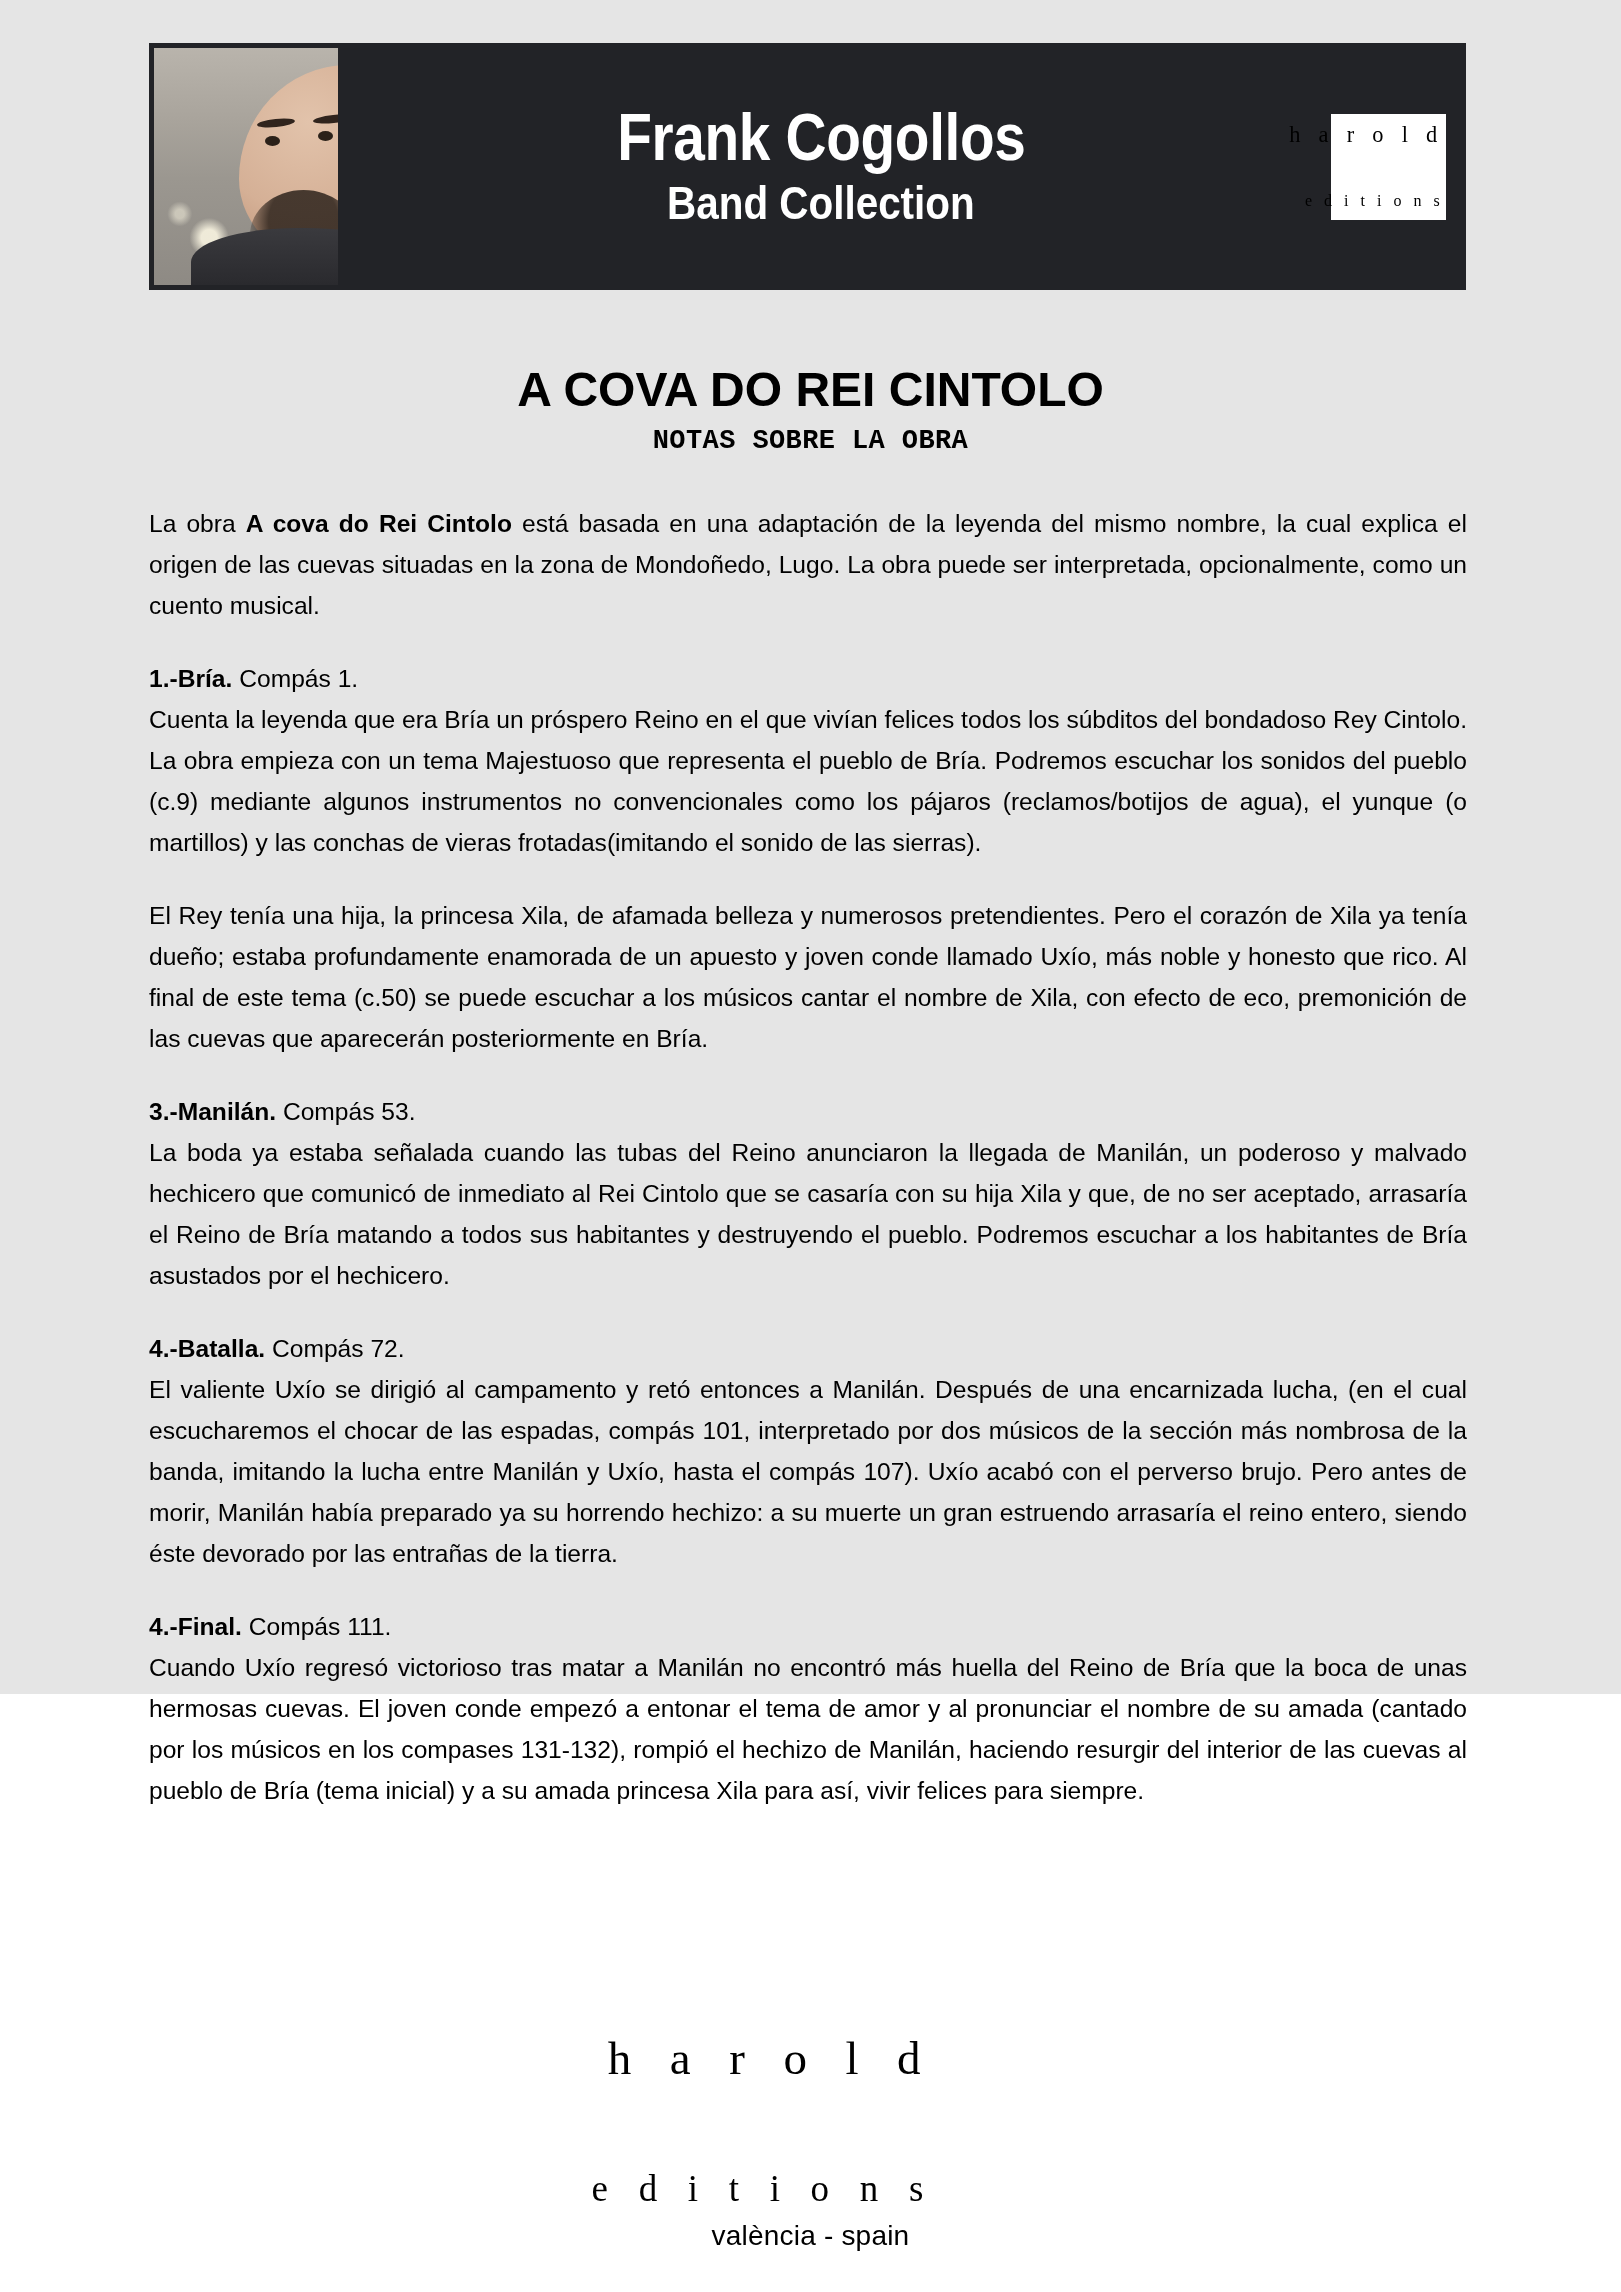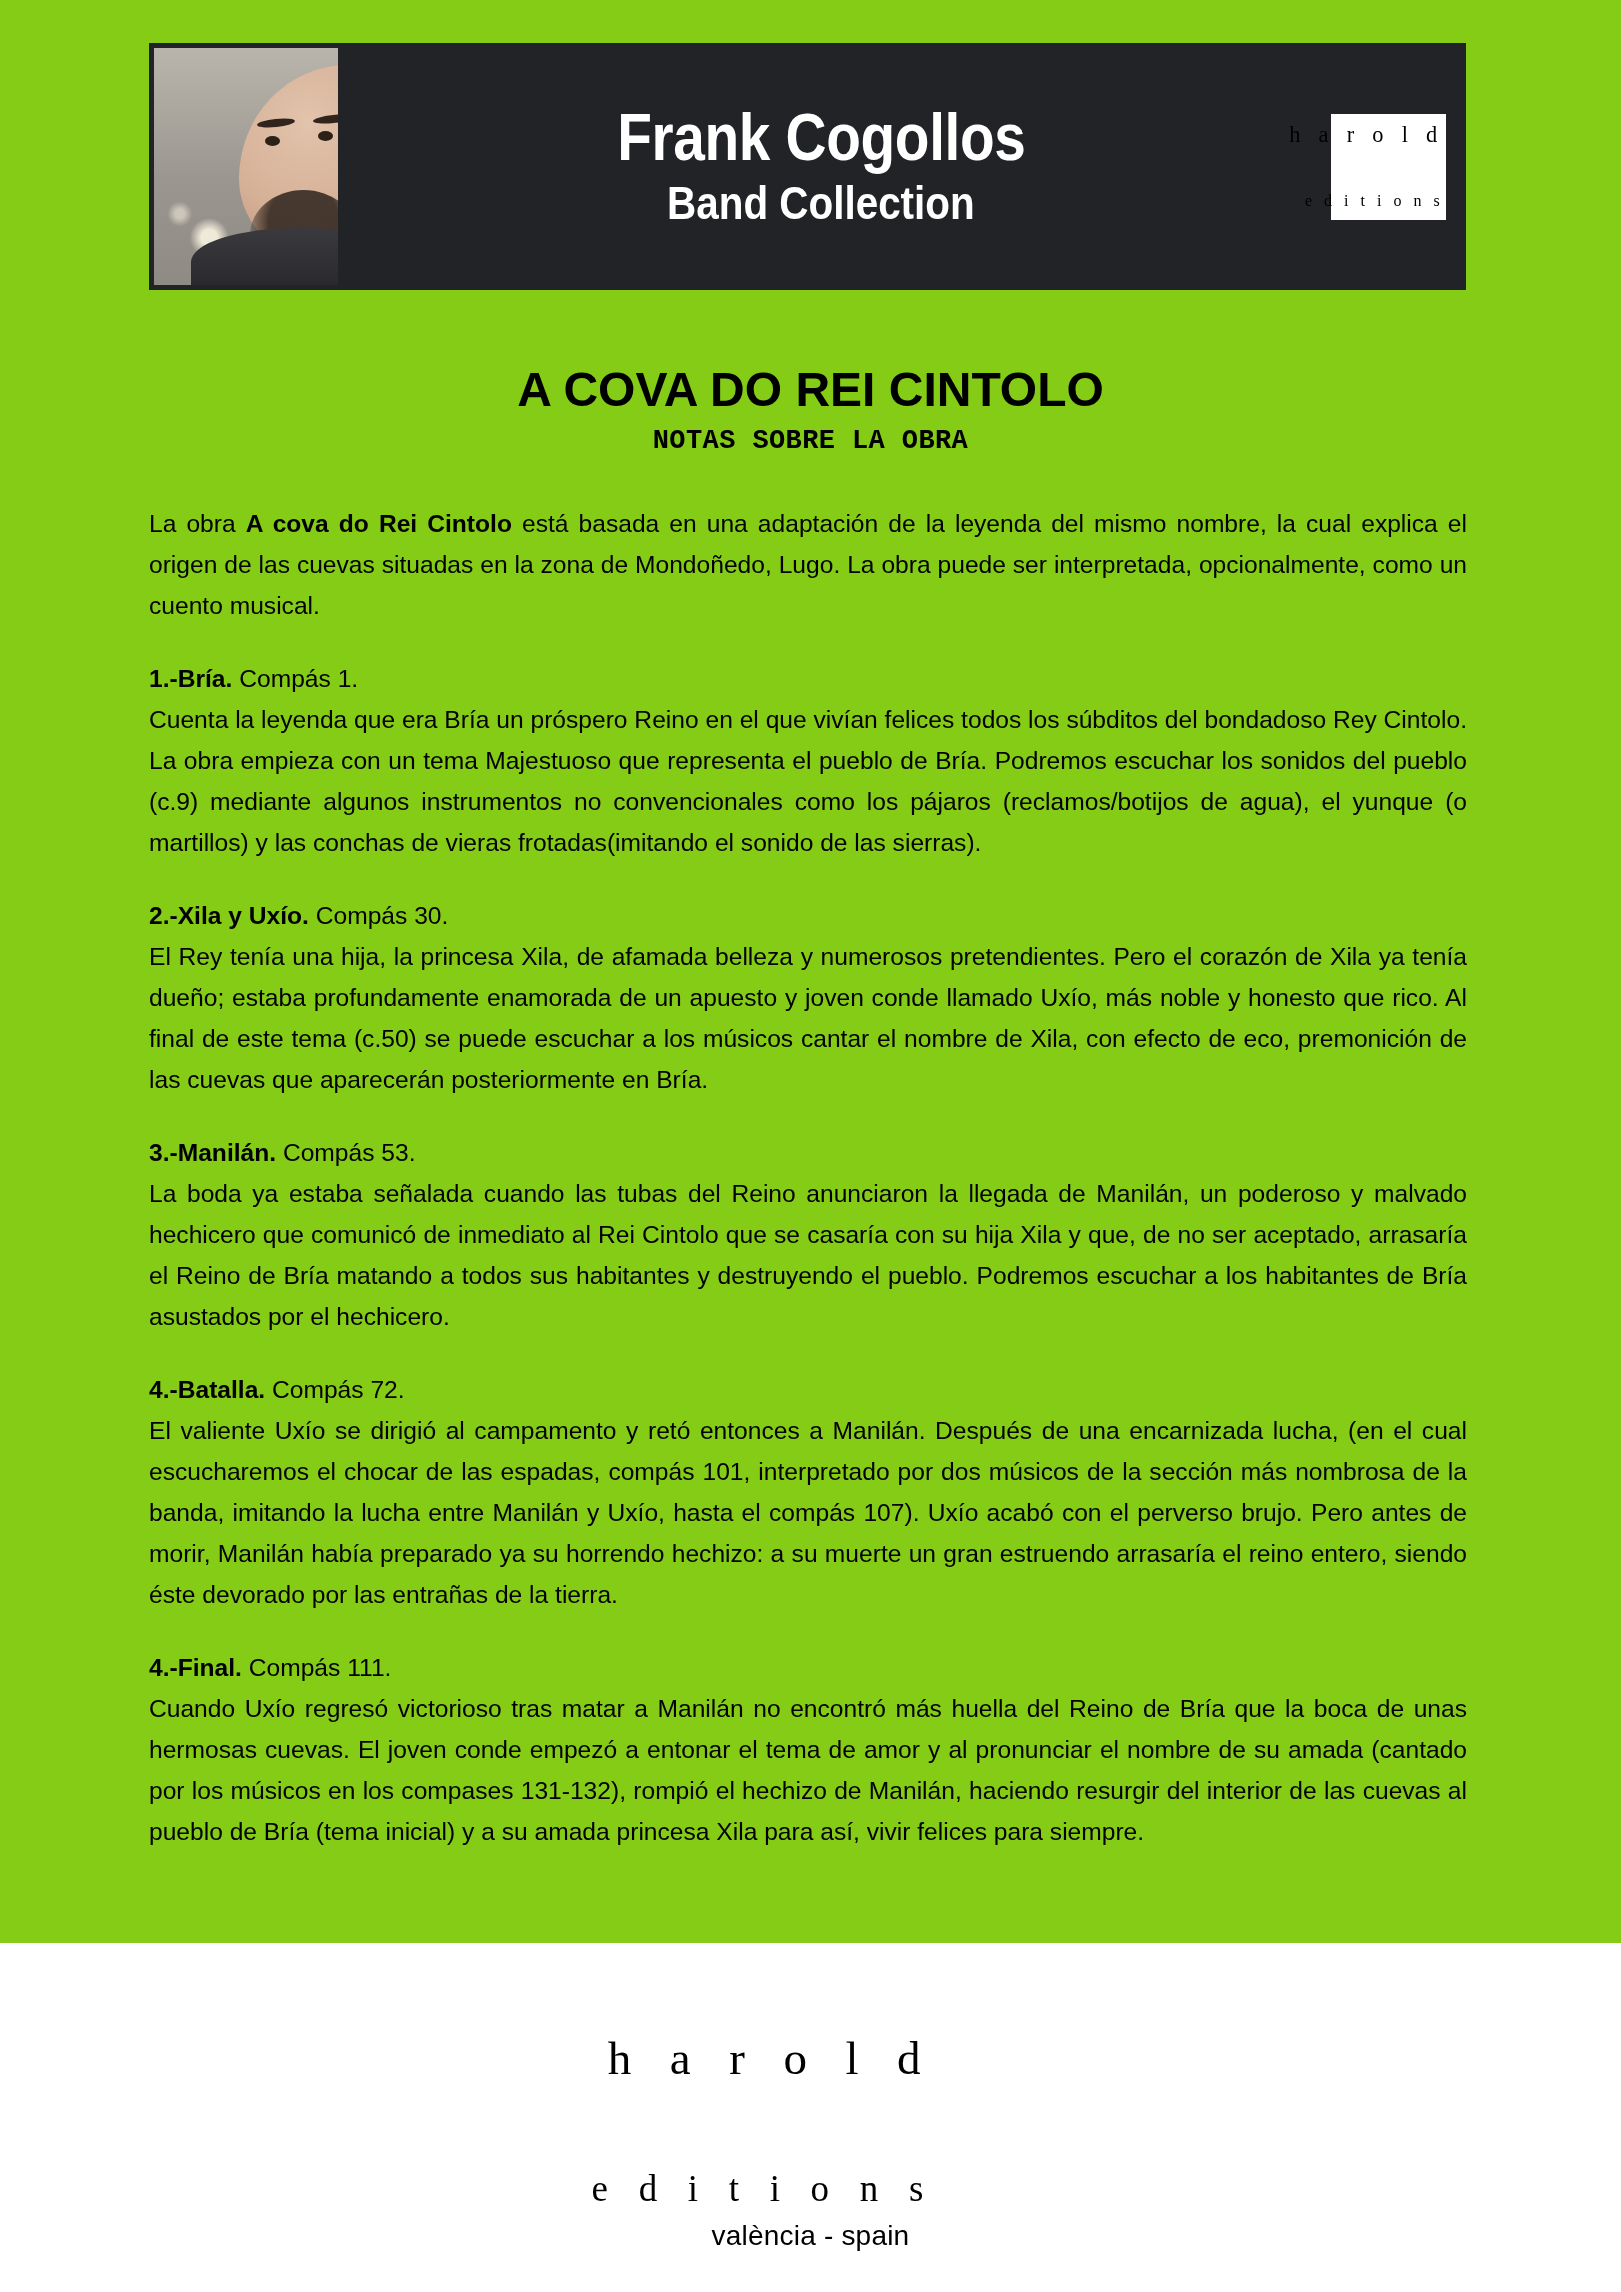--- a/index.html
+++ b/index.html
@@ -13,22 +13,22 @@
     height: 2293px;
     font-family: "Liberation Sans", sans-serif;
     color: #000000;
     overflow: hidden;
     position: relative;
   }
 
   .page {
     position: relative;
     width: 1621px;
-    height: 1943px;
-    background: #84cc16;
+    height: 1694px;
+    background: #e5e5e5;
   }
 
   
   .header-banner {
     position: absolute;
     left: 149px;
     top: 43px;
     width: 1317px;
     height: 247px;
     background: #222327;
@@ -311,21 +311,20 @@
   <div class="content">
 
     <p class="intro"><span>La obra </span><span class="b">A cova do Rei Cintolo</span><span> está basada en una adaptación de la leyenda del mismo nombre, la cual explica el origen de las cuevas situadas en la zona de Mondoñedo, Lugo. La obra puede ser interpretada, opcionalmente, como un cuento musical.</span></p>
 
     <div class="section">
       <p class="sec-head"><span class="b">1.-Bría.</span><span> Compás 1.</span></p>
       <p class="sec-body">Cuenta la leyenda que era Bría un próspero Reino en el que vivían felices todos los súbditos del bondadoso Rey Cintolo. La obra empieza con un tema Majestuoso que representa el pueblo de Bría. Podremos escuchar los sonidos del pueblo (c.9) mediante algunos instrumentos no convencionales como los pájaros (reclamos/botijos de agua), el yunque (o martillos) y las conchas de vieras frotadas(imitando el sonido de las sierras).</p>
     </div>
 
     <div class="section">
-      <p class="sec-head"><span class="b">2.-Xila y Uxío.</span><span> Compás 30.</span></p>
       <p class="sec-body">El Rey tenía una hija, la princesa Xila, de afamada belleza y numerosos pretendientes. Pero el corazón de Xila ya tenía dueño; estaba profundamente enamorada de un apuesto y joven conde llamado Uxío, más noble y honesto que rico. Al final de este tema (c.50) se puede escuchar a los músicos cantar el nombre de Xila, con efecto de eco, premonición de las cuevas que aparecerán posteriormente en Bría.</p>
     </div>
 
     <div class="section">
       <p class="sec-head"><span class="b">3.-Manilán.</span><span> Compás 53.</span></p>
       <p class="sec-body">La boda ya estaba señalada cuando las tubas del Reino anunciaron la llegada de Manilán, un poderoso y malvado hechicero que comunicó de inmediato al Rei Cintolo que se casaría con su hija Xila y que, de no ser aceptado, arrasaría el Reino de Bría matando a todos sus habitantes y destruyendo el pueblo. Podremos escuchar a los habitantes de Bría asustados por el hechicero.</p>
     </div>
 
     <div class="section">
       <p class="sec-head"><span class="b">4.-Batalla.</span><span> Compás 72.</span></p>

